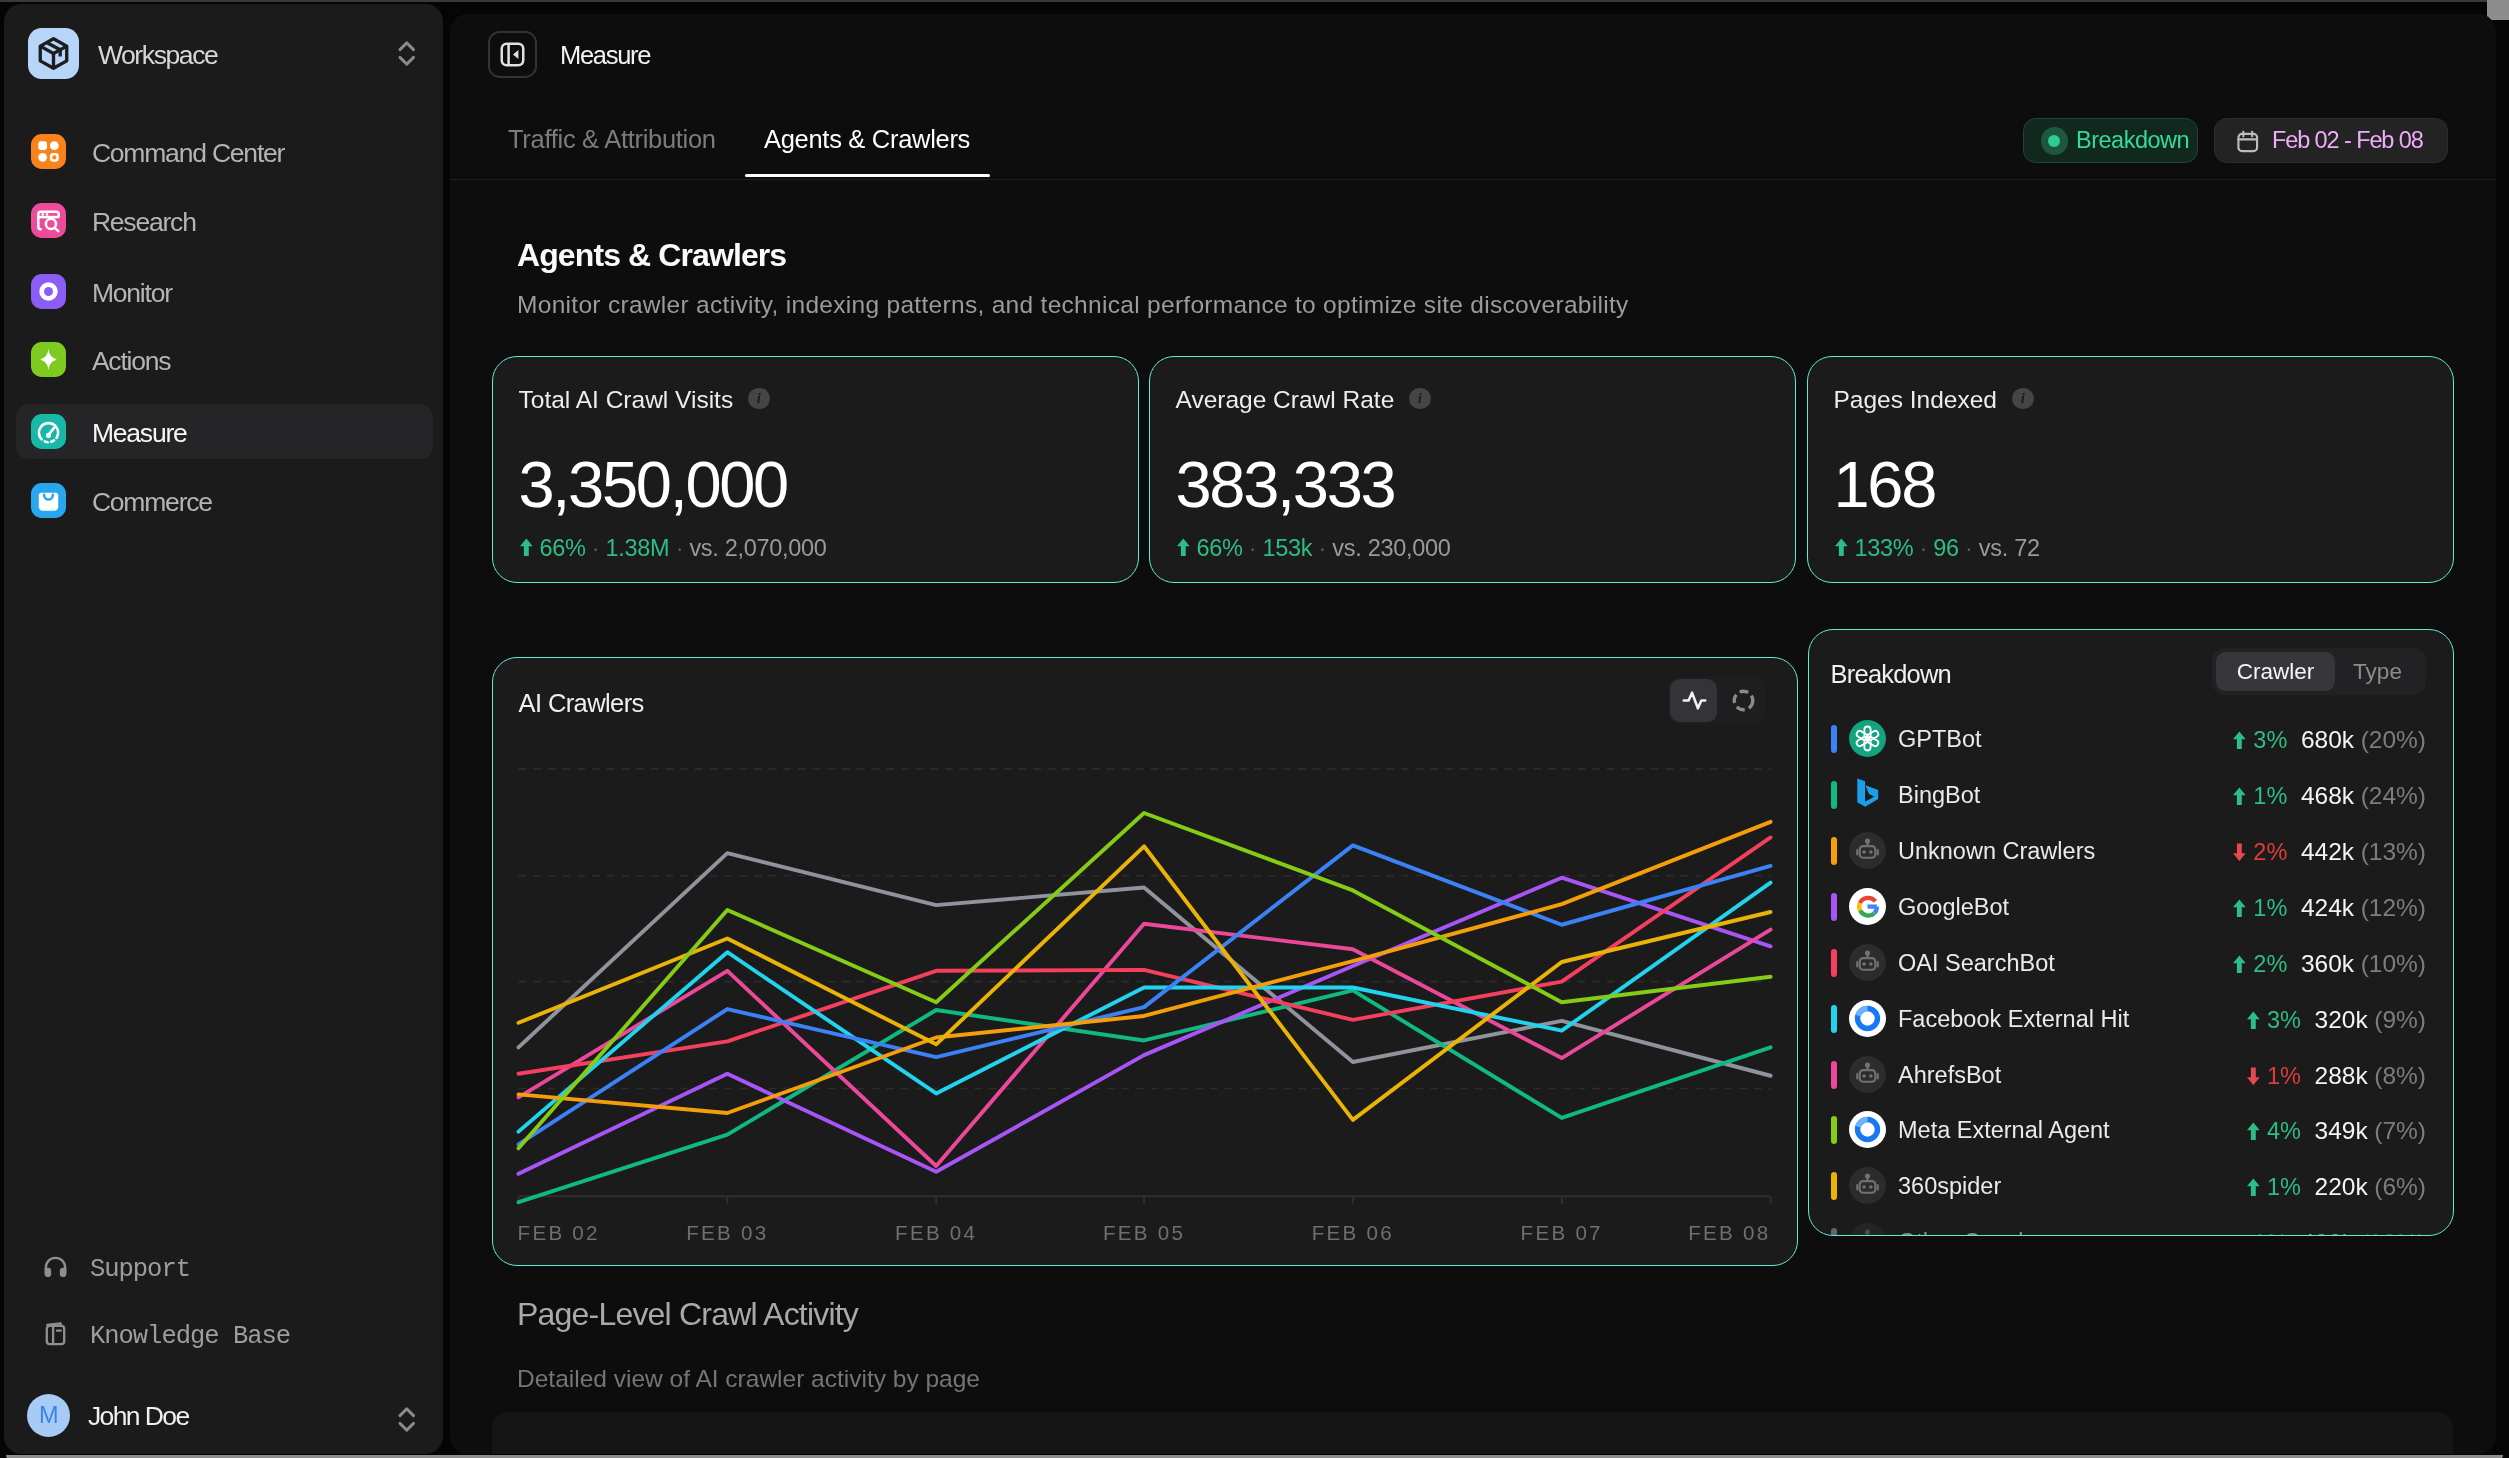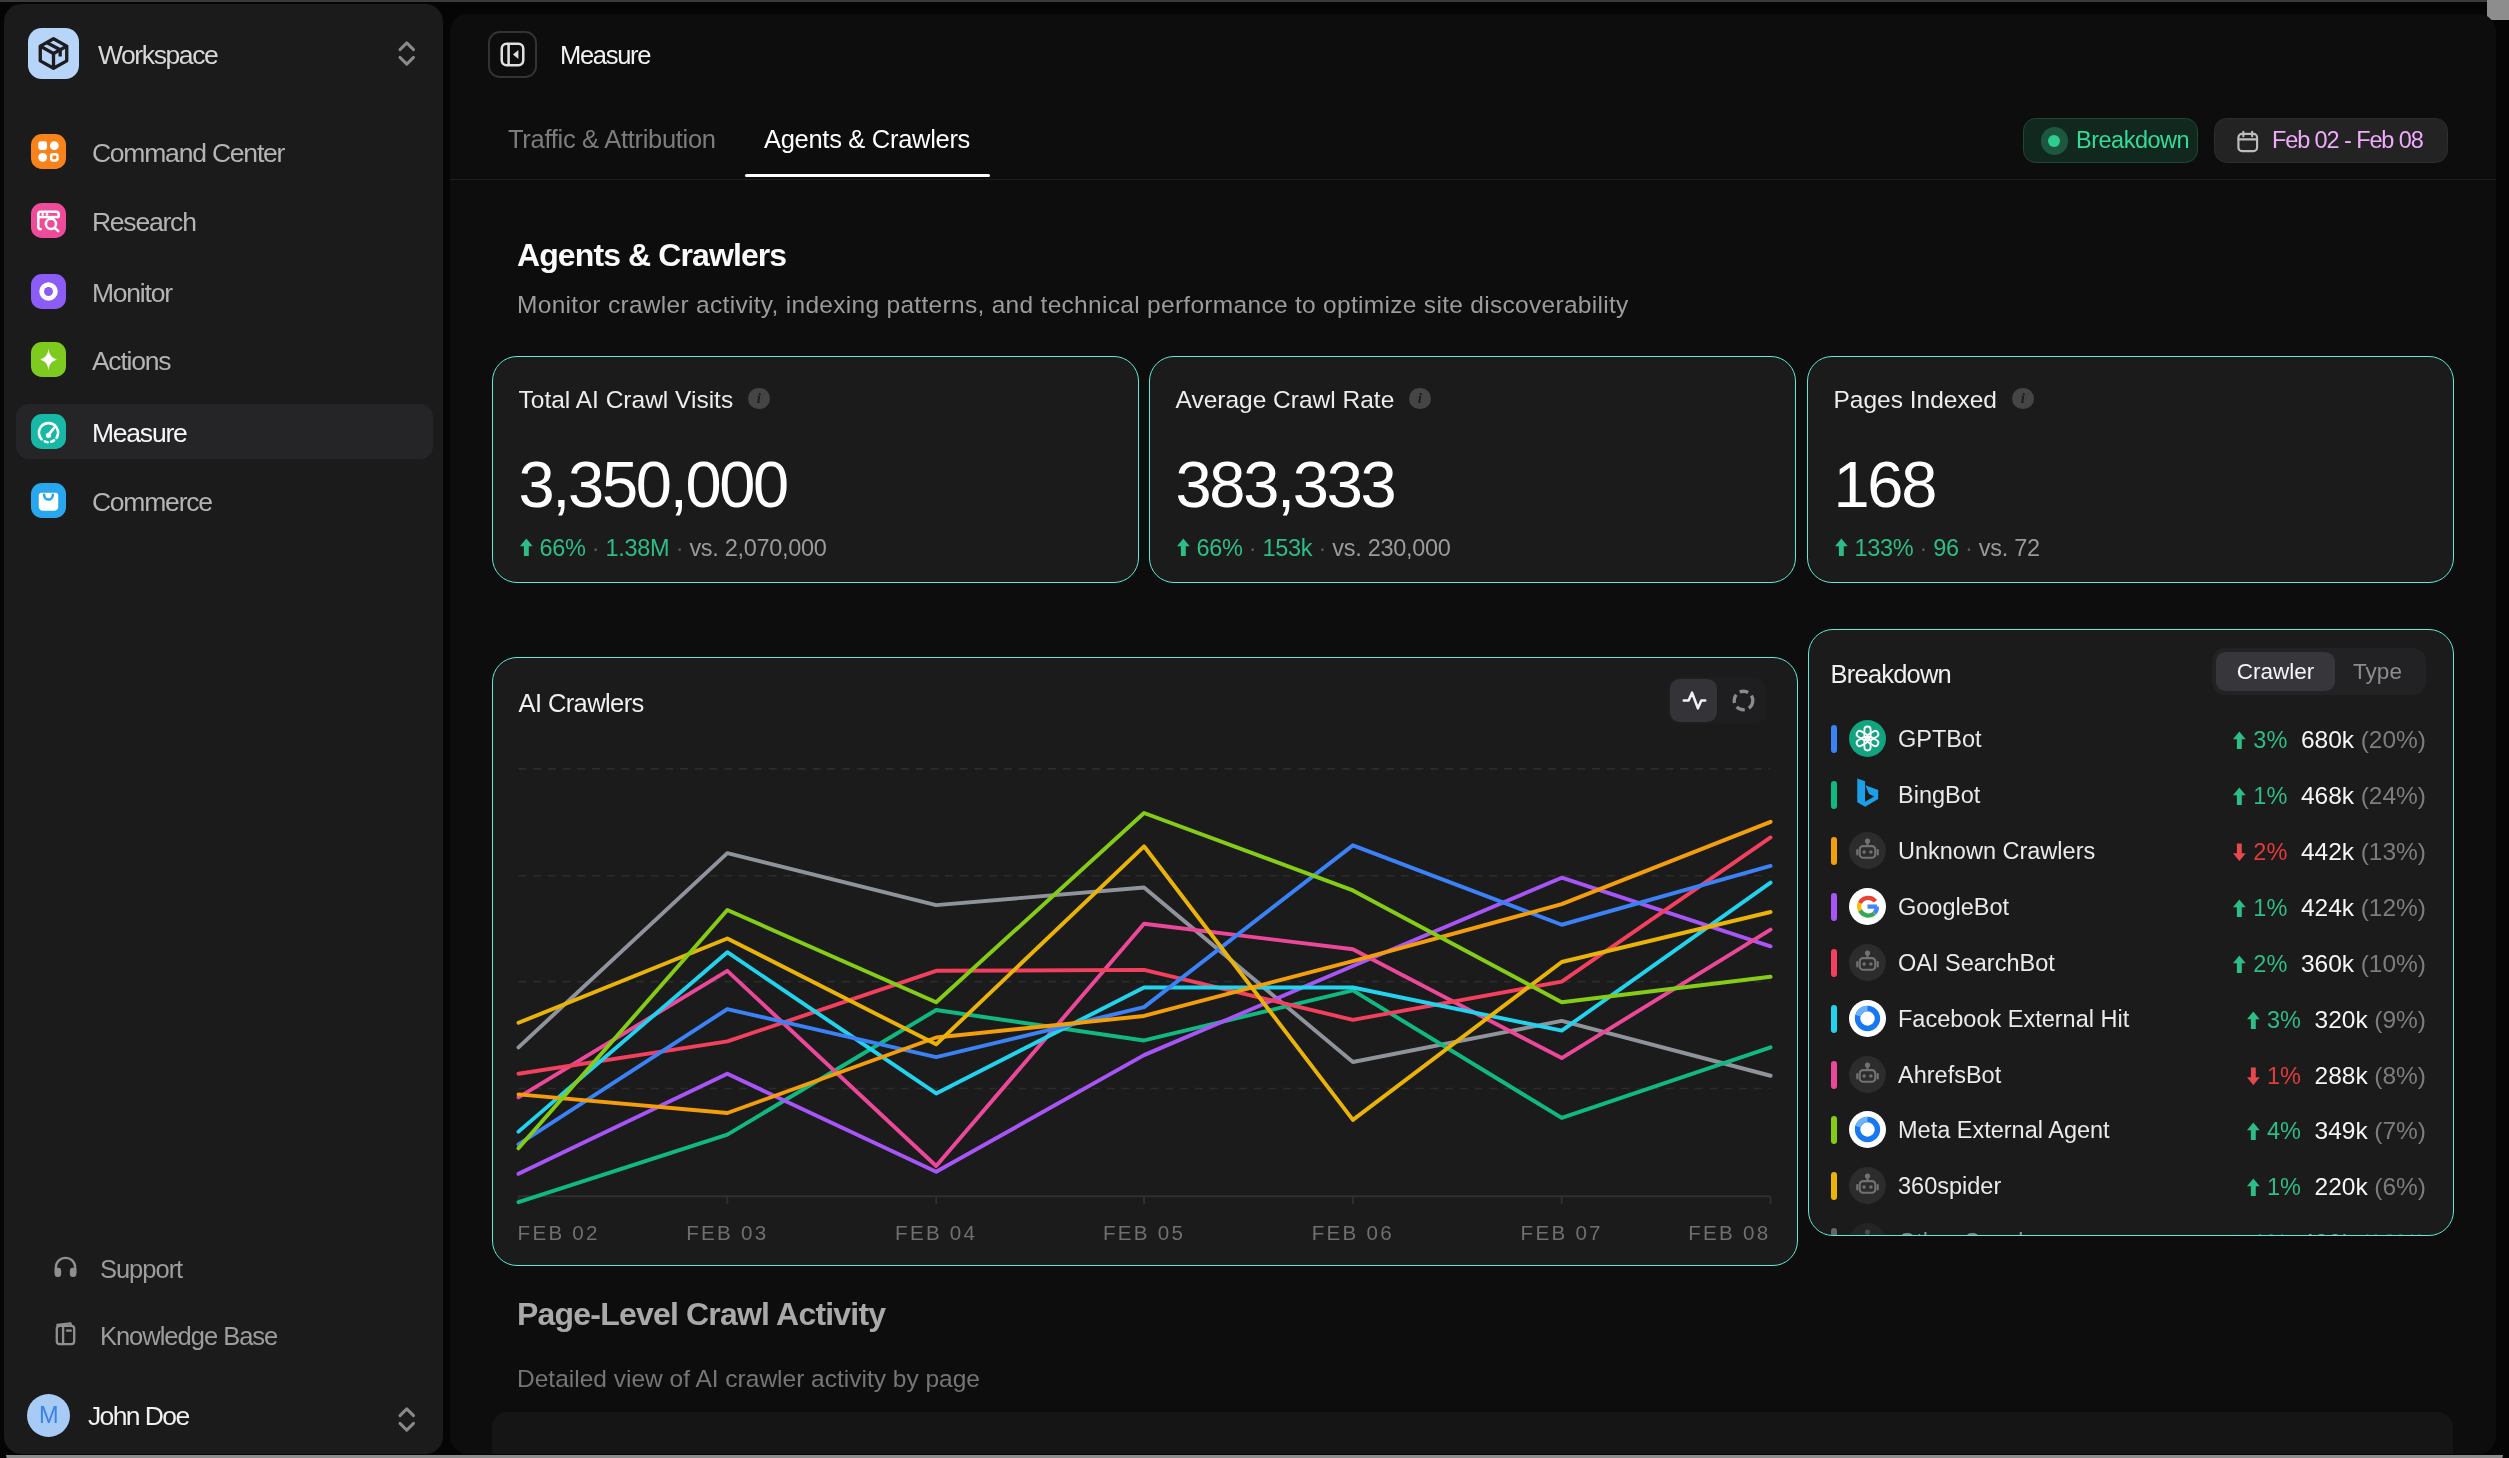--- a/index.html
+++ b/index.html
@@ -14,21 +14,21 @@
 
 #sidebar { position:absolute; left:3.9px; top:3.9px; width:439px; height:1450px;
   background:#1b1b1b; border-radius:17.6px; }
 .ws-row { position:absolute; left:0; top:23.5px; width:439px; height:53px; }
 .ws-icon { position:absolute; left:24.5px; top:1px; width:51px; height:51px; border-radius:13.7px; background:#b7d5f8; }
 .ws-label { position:absolute; left:94px; top:12.7px; font-size:26.5px; letter-spacing:-1.4px; color:#d8d8d8; }
 .nav-item { position:absolute; left:0; width:439px; height:55px; }
 .nav-icon { position:absolute; left:27.4px; top:9.8px; width:35px; height:35px; border-radius:10.8px; }
 .nav-label { position:absolute; left:88px; top:13.7px; font-size:26.5px; letter-spacing:-1.2px; color:#b4b4b4; }
 .nav-sel { position:absolute; left:11.8px; top:400px; width:417px; height:55px; background:#252527; border-radius:12.7px; }
-.side-foot-item { position:absolute; left:12px; width:439px; height:49px; }
+.side-foot-item { position:absolute; left:2px; width:439px; height:49px;font-family:Liberation Mono, monospace; }
 .sf-label { position:absolute; left:84px; top:9.8px; font-size:25.5px; letter-spacing:-1px; color:#9d9d9d; }
 #avatar { position:absolute; left:23.5px; top:1390px; width:43px; height:43px; border-radius:50%;
   background:#a8cbf6; color:#3b82e8; font-size:23.5px; text-align:center; line-height:43px; }
 #username { position:absolute; left:84px; top:1397px; font-size:26.5px; letter-spacing:-1.6px; color:#f0f0f0; }
 
 
 #main { position:absolute; left:450px; top:13.7px; width:2046px; height:1440px;
   background:#0d0d0d; border-radius:17.6px; overflow:hidden; }
 
 #hicon { position:absolute; left:38px; top:17.6px; width:49px; height:47px;
@@ -70,21 +70,21 @@
 .bbar { position:absolute; left:21.6px; top:13.7px; width:6.9px; height:28px; border-radius:3.9px; }
 .bicon { position:absolute; left:40px; top:8.8px; width:37px; height:37px; }
 .bname { position:absolute; left:89px; top:14.7px; font-size:23.5px; color:#eaeaea; }
 .bright { position:absolute; right:29px; top:14.7px; font-size:23.5px; text-align:right; }
 .bpct-u { color:#2ebd85; }
 .bpct-d { color:#e23b3b; }
 .bval { color:#f5f5f5; font-size:24.5px; margin-left:13.7px; }
 .bshare { color:#7d7d7d; font-size:24.5px; }
 
 
-#h2 { position:absolute; left:67px; top:1282px; font-size:32px; letter-spacing:-0.8px; font-weight:700; color:#a9a9a9; }
+#h2 { position:absolute; left:67px; top:1282px; font-size:32px; letter-spacing:-0.8px; font-weight:400; color:#a9a9a9; }
 #sub2 { position:absolute; left:67px; top:1351px; font-size:24.5px; color:#757575; }
 #faintcard { position:absolute; left:42px; top:1398px; width:1961px; height:78px;
   background:#151515; border-radius:15.7px 15.7px 0 0; }
 </style>
 </head>
 <body>
 <div id="page">
   <div id="topline"></div>
   <div id="cornerTR"></div>
 

